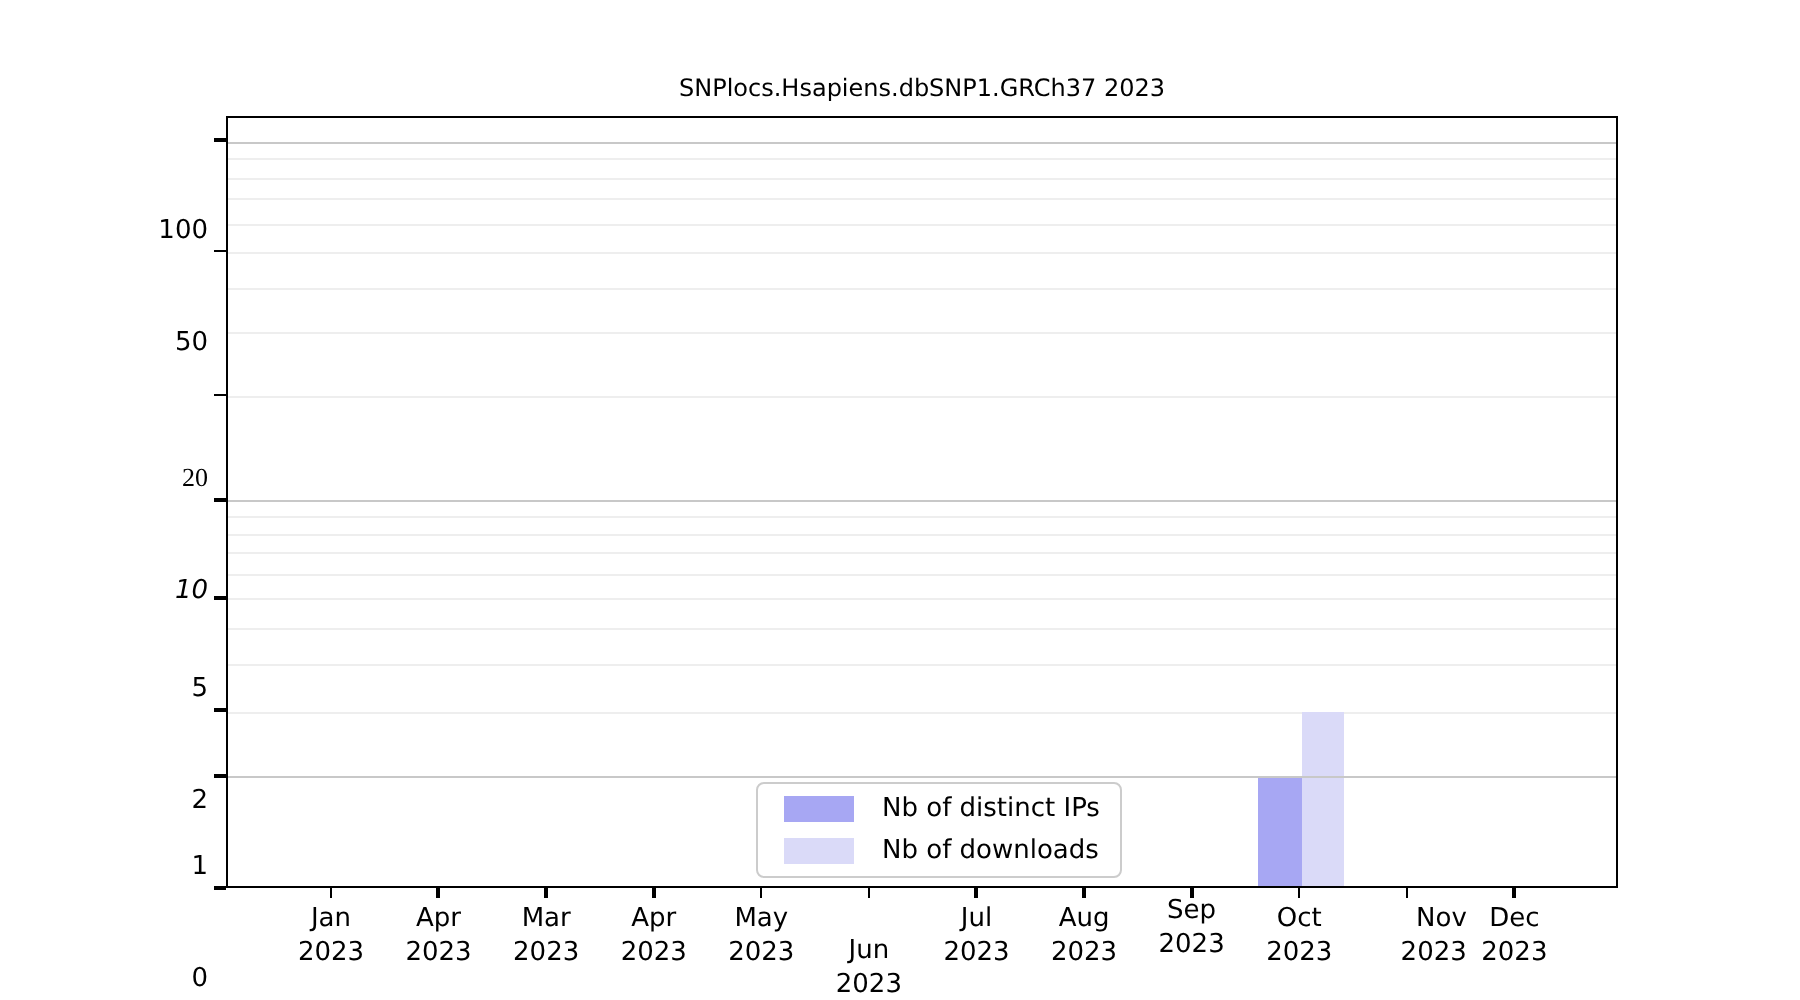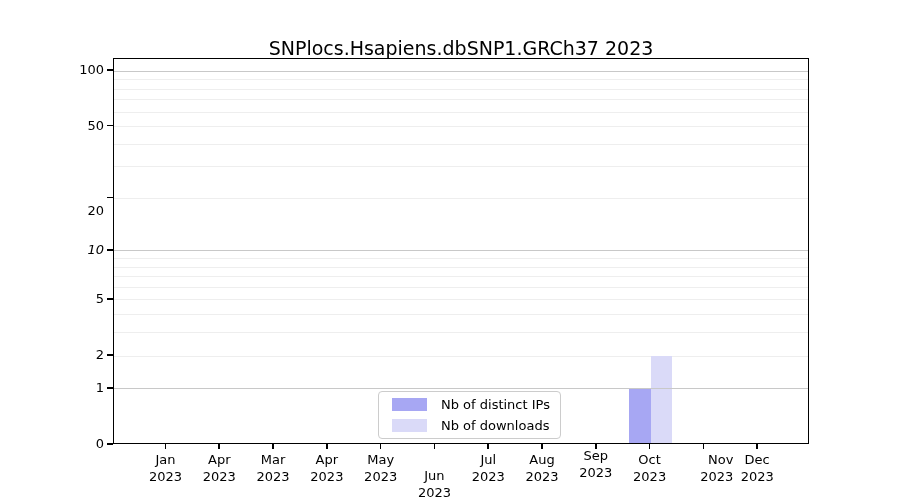--- a/index.html
+++ b/index.html
@@ -3,34 +3,34 @@
 <meta charset="utf-8">
 <style>
   html,body{margin:0;padding:0;}
   body{
     width:900px;height:500px;overflow:hidden;background:#ffffff;
     font-family:"DejaVu Sans","Liberation Sans",sans-serif;color:#000;
   }
   .figure{position:relative;width:900px;height:500px;background:#ffffff;}
   .chart-title{
     position:absolute;top:37px;left:461px;transform:translateX(-50%);
-    font-size:19px;white-space:nowrap;
+    font-size:12px;white-space:nowrap;
   }
   .plot{
     position:absolute;left:113px;top:58px;width:696px;height:386px;
     border:1.8px solid #000;box-sizing:border-box;background:#fff;overflow:hidden;
   }
   .grid{position:absolute;left:0;width:100%;height:1px;}
   .grid.minor{z-index:1;}
   .grid.major{z-index:3;}
   .bar{position:absolute;z-index:2;}
   .ytick{position:absolute;width:6px;height:1.6px;background:#000;z-index:4;}
   .xtick{position:absolute;width:1.6px;height:5px;background:#000;z-index:4;}
   .ylabel{
-    position:absolute;width:44px;text-align:right;font-size:13px;line-height:16px;
+    position:absolute;width:44px;text-align:right;font-size:13px;line-height:16px;margin-top:46px;
   }
   .xlabel{
     position:absolute;width:60px;text-align:center;font-size:13px;line-height:16.5px;
   }
   .legend{
     position:absolute;left:378px;top:391px;z-index:6;background:#ffffff;
     border:1px solid #cccccc;border-radius:4px;
     padding:3px 10px 3px 13px;display:flex;flex-direction:column;gap:2px;
   }
   .legend-row{display:flex;align-items:center;gap:14px;height:19px;}
@@ -73,21 +73,21 @@
     <div class="legend-row">
       <span class="swatch" style="background: rgb(218, 218, 248);"></span>
       <span class="legend-label">Nb of downloads</span>
     </div>
   </div>
 <div class="ytick" style="left: 107px; top: 69.4943px;"></div>
     <div class="ylabel" style="left: 60px; top: 62.2943px;">100</div>
     <div class="ytick" style="left: 107px; top: 124.824px;"></div>
     <div class="ylabel" style="left: 60px; top: 117.624px;">50</div>
     <div class="ytick" style="left: 107px; top: 196.672px;"></div>
-    <div class="ylabel" style="left: 60px; top: 203px;">20</div>
+    <div class="ylabel" style="left: 60px; top: 185px; font-family: Liberation Serif, serif;">20</div>
     <div class="ytick" style="left: 107px; top: 249.032px;"></div>
     <div class="ylabel" style="left: 60px; top: 241.832px; font-style: italic;">10</div>
     <div class="ytick" style="left: 107px; top: 298.114px;"></div>
     <div class="ylabel" style="left: 60px; top: 290.914px;">5</div>
     <div class="ytick" style="left: 107px; top: 354.241px;"></div>
     <div class="ylabel" style="left: 60px; top: 347.041px;">2</div>
     <div class="ytick" style="left: 107px; top: 387.073px;"></div>
     <div class="ylabel" style="left: 60px; top: 379.873px;">1</div>
     <div class="ytick" style="left: 107px; top: 443.2px;"></div>
     <div class="ylabel" style="left: 60px; top: 436px;">0</div>

